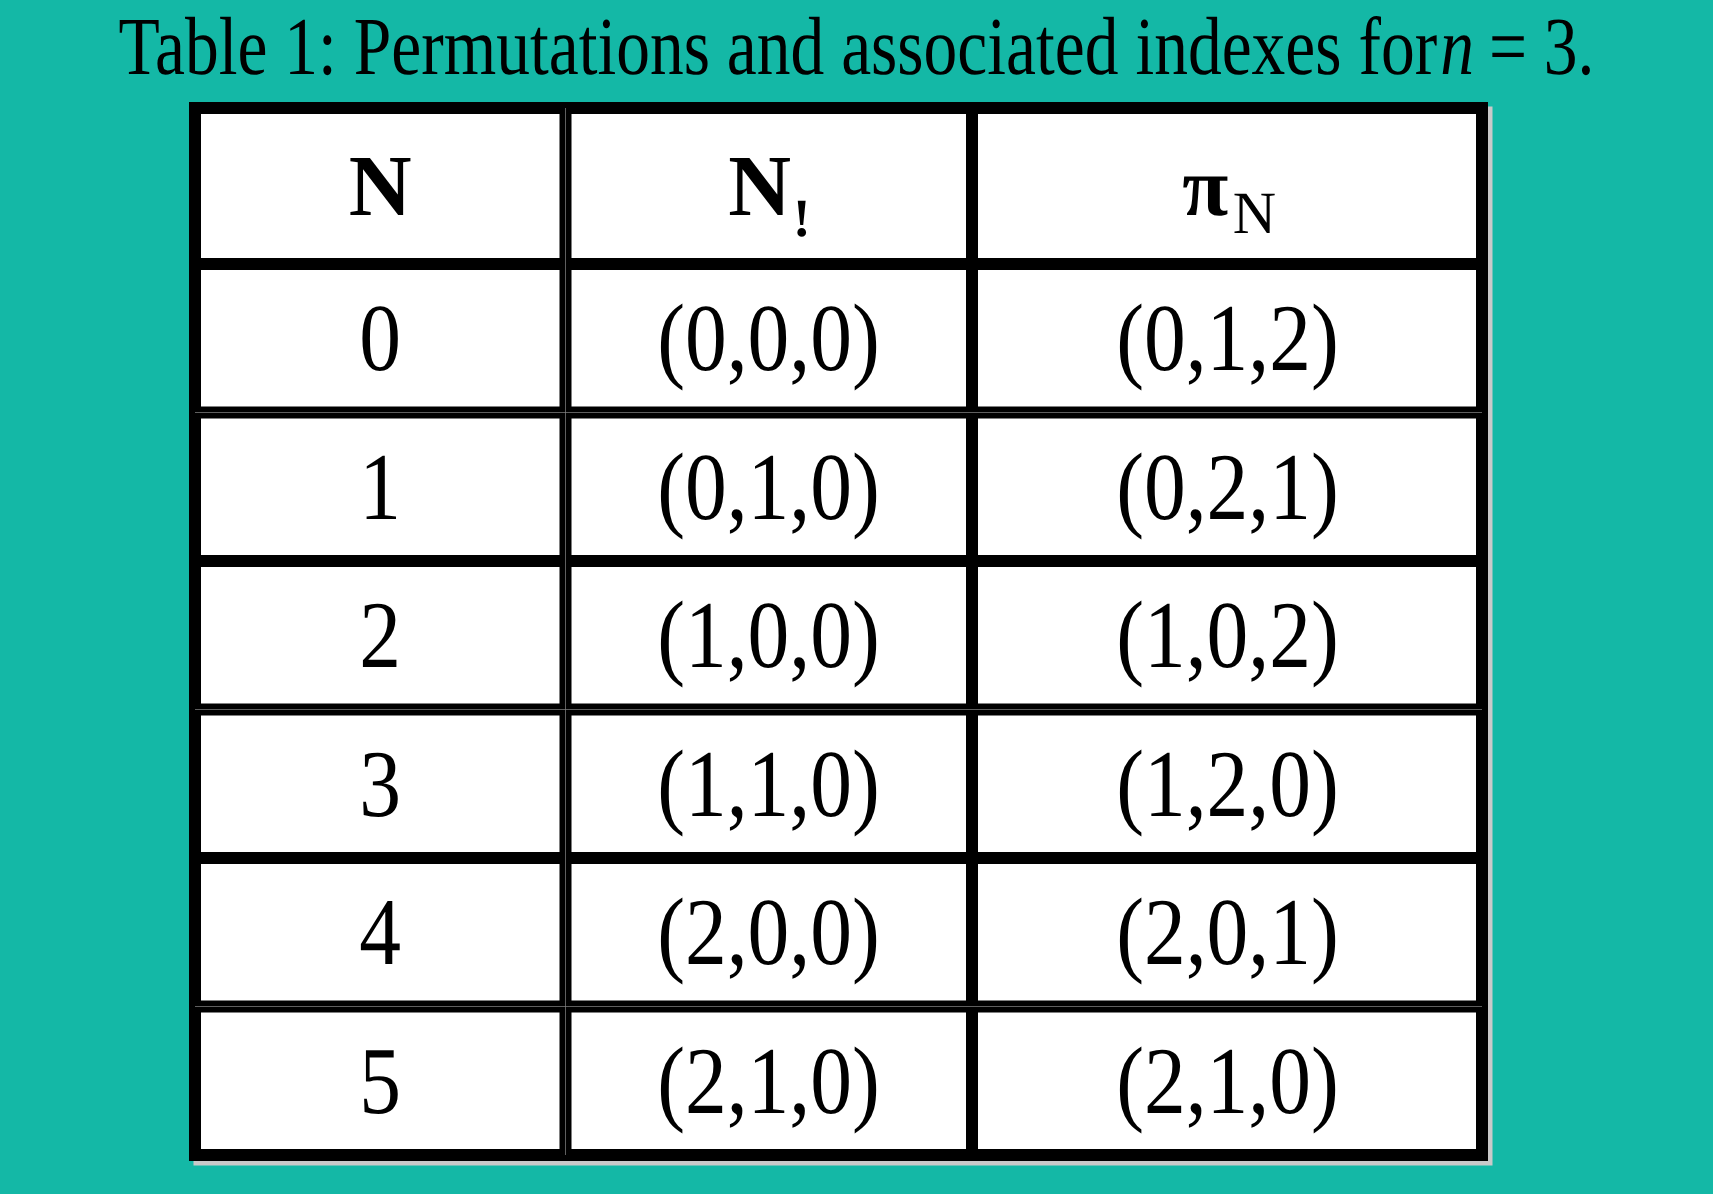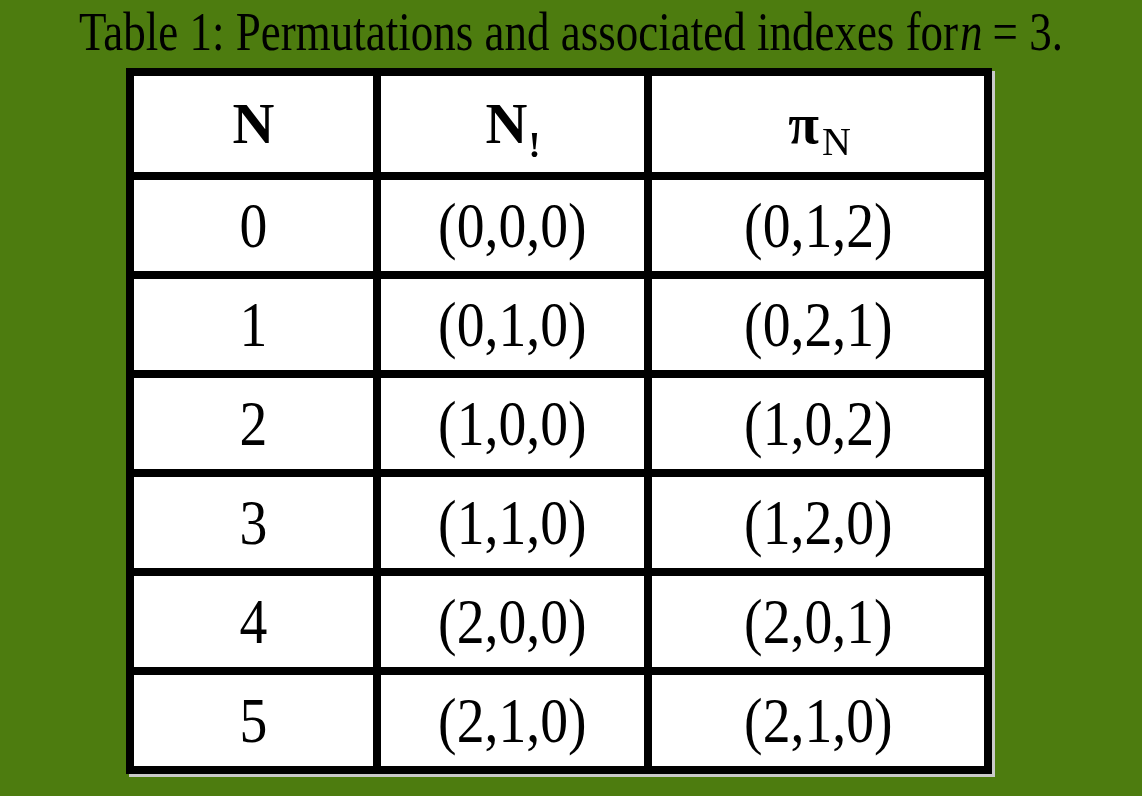--- a/index.html
+++ b/index.html
@@ -10,21 +10,21 @@
     background: #ffffff;
     overflow: hidden;
     font-family: "Liberation Serif", serif;
     color: #000000;
   }
 
   .page {
     position: relative;
     width: 1142px;
     height: 796px;
-    background: #4d7c0f;
+    background: #14b8a6;
   }
 
   
   .caption {
     position: absolute;
     top: 2px;
     left: 0;
     width: 1142px;
     text-align: center;
     font-size: 45px;

